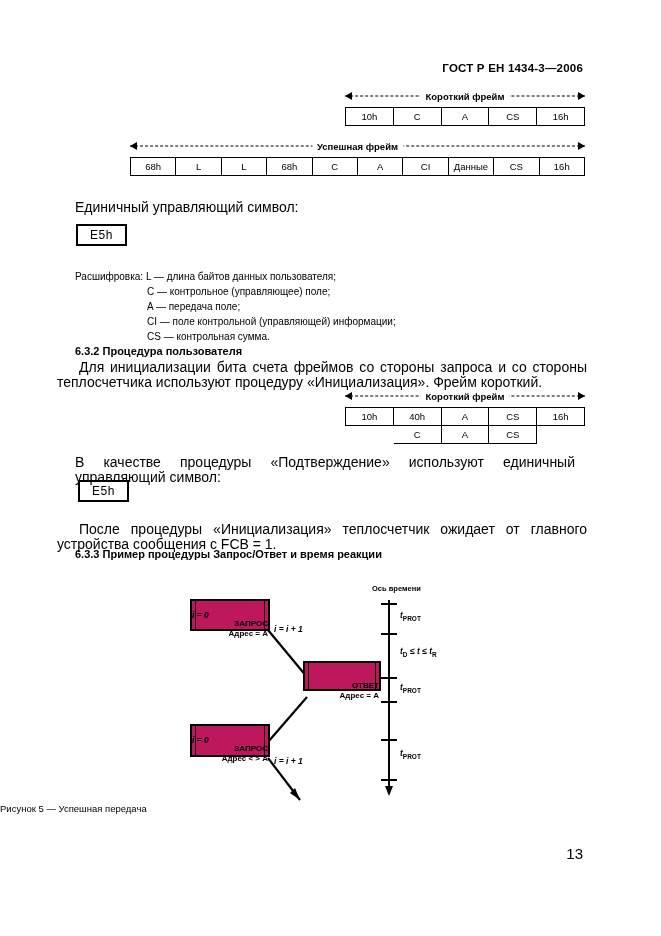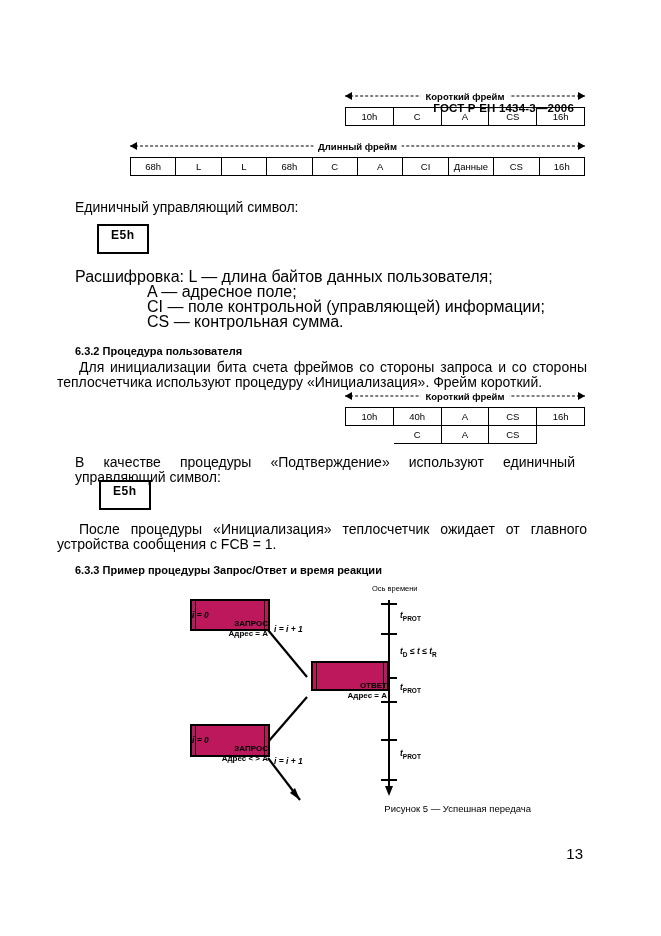--- a/index.html
+++ b/index.html
@@ -13,26 +13,25 @@
     height: 936px;
     background: #ffffff;
     overflow: hidden;
     font-family: "Liberation Sans", sans-serif;
     color: #000000;
     box-sizing: border-box;
   }
   .doc-header {
     position: absolute;
     top: 62px;
-    right: 87px;
+    right: 78px;
     font-size: 11.5px;
     font-weight: bold;
     letter-spacing: 0.2px;
     white-space: nowrap;
-    margin-top: 40px;
   }
 
   
   .frame-block { position: absolute; }
   .span-row {
     position: relative;
     height: 16px;
   }
   .span-line {
     position: absolute;
@@ -94,31 +93,30 @@
     font-size: 11px;
     font-weight: bold;
     white-space: nowrap;
   }
   .indent { text-indent: 22px; }
 
   
   .e5h {
     position: absolute;
     border: 2.6px solid #000;
-    padding: 2px 12px 10px 12px;
+    padding: 2px 12px 2px 12px;
     font-size: 12px;
-    font-weight: bold;
+    font-weight: normal;
     letter-spacing: 0.5px;
-    margin-left: 21px;
   }
 
   
   .legend {
     position: absolute;
-    font-size: 16px;
+    font-size: 10px;
     line-height: 15px;
   }
   .legend .lrow { white-space: nowrap; }
   .legend .lrow.sub { padding-left: 72px; }
 
   
   .figure { position: absolute; left: 0; top: 572px; width: 661px; height: 250px; }
   .fig-box {
     position: absolute;
     border: 2.2px solid #000;
@@ -142,39 +140,38 @@
     position: absolute;
     font-size: 8.5px;
     font-style: italic;
     font-weight: bold;
     white-space: nowrap;
     margin-top: 24px;
   }
   .axis-title {
     position: absolute;
     font-size: 7.5px;
-    font-weight: normal;
+    font-weight: bold;
     white-space: nowrap;
   }
   .t-lbl {
     position: absolute;
     font-size: 8.5px;
     font-weight: bold;
     white-space: nowrap;
     font-style: italic;
   }
   .t-lbl sub { font-size: 6.5px; font-style: normal; }
   .caption {
     position: absolute;
     width: 525px;
-    text-align: right;
+    text-align: left;
     font-size: 9.5px;
     top: 803px;
     left: 0;
-    padding-left: 6px;
   }
   .page-num {
     position: absolute;
     right: 78px;
     top: 845px;
     font-size: 15px;
   }
 </style>
 </head>
 <body>
@@ -201,21 +198,21 @@
       </tr>
     </tbody>
       </table>
   </div>
 
   <div class="frame-block" style="left:130px; top:138px; width:455px;">
     <div class="span-row">
       <div class="span-line"></div>
       <div class="arrow-l"></div>
       <div class="arrow-r"></div>
-      <div class="span-label">Длинный фрейм</div>
+      <div class="span-label">Успешная фрейм</div>
     </div>
     <table class="frame">
       <tbody>
           <tr>
         <td>68h</td>
         <td>L</td>
         <td>L</td>
         <td>68h</td>
         <td>C</td>
         <td>A</td>
@@ -229,21 +226,22 @@
   </div>
 
   <div class="para" style="left:75px; top:200px; width:420px;">Единичный управляющий символ:</div>
   <div class="e5h" style="left:76px; top:224px;">E5h</div>
 
   <div class="legend" style="left:75px; top:269px; width:470px;">
     <div class="lrow">
       <span>Расшифровка:</span>
       <span>L — длина байтов данных пользователя;</span>
     </div>
-    <div class="lrow sub">A — адресное поле;</div>
+    <div class="lrow sub">C — контрольное (управляющее) поле;</div>
+    <div class="lrow sub">A — передача поле;</div>
     <div class="lrow sub">CI — поле контрольной (управляющей) информации;</div>
     <div class="lrow sub">CS — контрольная сумма.</div>
   </div>
 
   <div class="heading" style="left:75px; top:345px;">6.3.2  Процедура пользователя</div>
   <div class="para indent" style="left:57px; top:360px; width:530px;">Для инициализации бита счета фреймов со стороны запроса и со стороны теплосчетчика используют процедуру «Инициализация». Фрейм короткий.</div>
 
   <div class="frame-block" style="left:345px; top:388px; width:240px;">
     <div class="span-row">
       <div class="span-line"></div>
@@ -269,21 +267,21 @@
       </tr>
     </tbody>
       </table>
   </div>
 
   <div class="para" style="left:75px; top:455px; width:500px;">В качестве процедуры «Подтверждение» используют единичный управляющий символ:</div>
   <div class="e5h" style="left:78px; top:480px;">E5h</div>
 
   <div class="para indent" style="left:57px; top:522px; width:530px;">После процедуры «Инициализация» теплосчетчик ожидает от главного устройства сообщения с FCB = 1.</div>
 
-  <div class="heading" style="left:75px; top:564px;">6.3.3  Пример процедуры Запрос/Ответ и время реакции</div>
+  <div class="heading" style="left:75px; top:548px;">6.3.3  Пример процедуры Запрос/Ответ и время реакции</div>
 
   <div class="figure">
 
     <svg width="661" height="250" style="position:absolute; left:0; top:0;">
 
       <line x1="268" y1="58" x2="307" y2="105" stroke="#000" stroke-width="2.2"></line>
 
       <line x1="307" y1="125" x2="268" y2="170" stroke="#000" stroke-width="2.2"></line>
 
       <line x1="268" y1="186" x2="300" y2="228" stroke="#000" stroke-width="2.2"></line>
@@ -304,21 +302,21 @@
 
     <div class="fig-box" style="left:190px; top:27px; width:80px; height:32px;">
       <div class="inner-l"></div>
       <div class="inner-r"></div>
       <div>ЗАПРОС</div>
       <div>Адрес = A</div>
     </div>
     <div class="fig-lbl" style="left:192px; top:14px;">i = 0</div>
     <div class="fig-lbl" style="left:274px; top:28px;">i = i + 1</div>
 
-    <div class="fig-box" style="left:303px; top:89px; width:78px; height:30px;margin-left:8px;">
+    <div class="fig-box" style="left:303px; top:89px; width:78px; height:30px;">
       <div class="inner-l"></div>
       <div class="inner-r"></div>
       <div>ОТВЕТ</div>
       <div>Адрес = A</div>
     </div>
 
     <div class="fig-box" style="left:190px; top:152px; width:80px; height:33px;">
       <div class="inner-l"></div>
       <div class="inner-r"></div>
       <div>ЗАПРОС</div>

